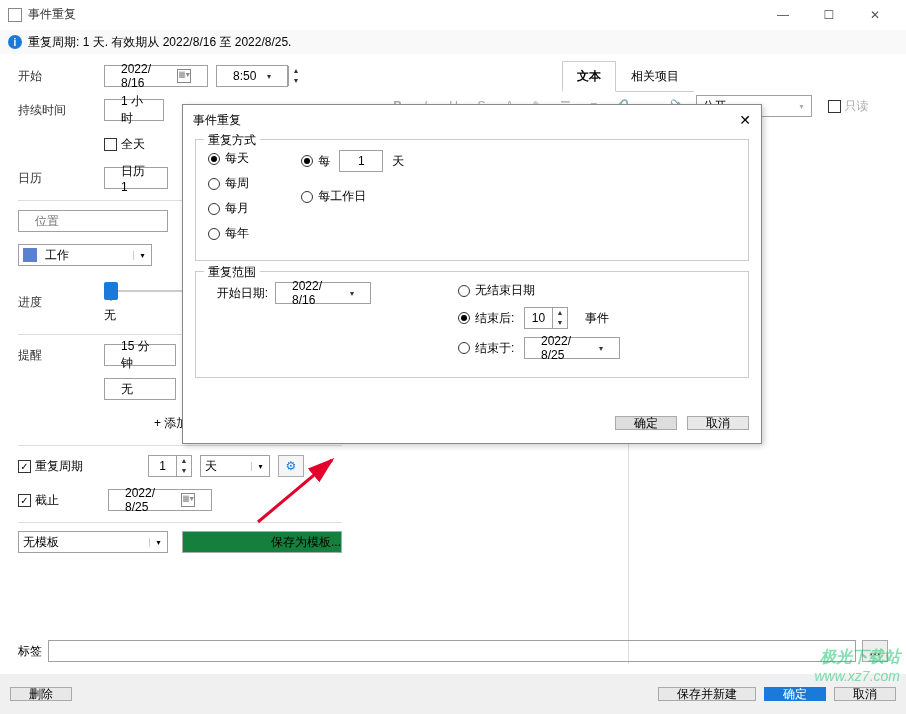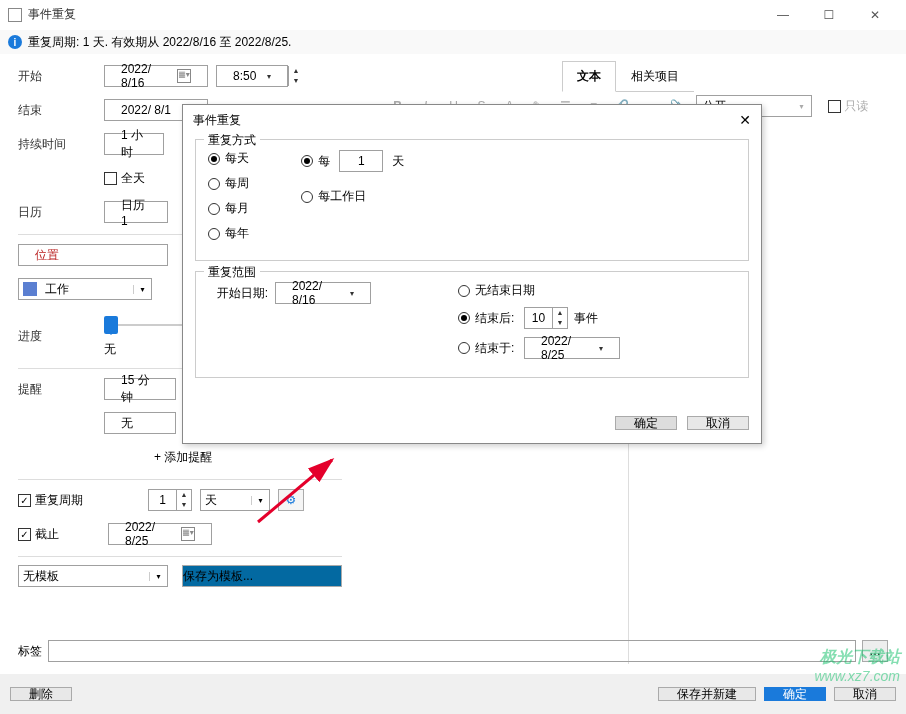--- a/index.html
+++ b/index.html
@@ -88,21 +88,21 @@
 
 .watermark { position: absolute; right: 6px; bottom: 30px; text-align: right; opacity: .5; font-style: italic; }
 .watermark .l1 { color: #0cbf66; font-size: 16px; font-weight: bold; }
 .watermark .l2 { color: #0cbf66; font-size: 14px; }
 .tag-row { position: absolute; left: 18px; bottom: 52px; right: 18px; display: flex; align-items: center; gap: 6px; }
 .tag-input { flex: 1; height: 22px; border: 1px solid #a0a0a0; }
 .ellipsis-btn { width: 26px; height: 22px; border: 1px solid #aaa; background: #eee; display:flex; align-items:center; justify-content:center; }
 
 .template-row { display:flex; gap:14px; margin-top: 6px;}
 .template-combo { width: 150px; }
-.template-btn { flex:1; height:22px; border:1px solid #aaa; background:#0369a1; display:flex; align-items:center; justify-content:flex-start; }
+.template-btn { flex:1; height:22px; border:1px solid #aaa; background:#15803d; display:flex; align-items:center; justify-content:flex-end; }
 
 .editor-area { flex:1; border-left:1px solid #ddd; margin-top:4px; }
 </style>
 </head>
 <body>
 
 <div class="titlebar">
   <span class="app-icon"></span>
   <span class="title">事件重复</span>
   <div class="wincontrols">
@@ -130,26 +130,20 @@
       <div class="input time-input">
         <span>8:50</span>
         <span class="dropdown-arrow">▾</span>
       </div>
       <div class="spinner-btns">
           <span>▲</span>
           <span>▼</span>
         </div>
     </div>
 
-    <div class="row">
-      <span class="label">结束</span>
-      <div class="input date-input">
-        <span>2022/ 8/1</span>
-      </div>
-    </div>
 
     <div class="row">
       <span class="label">持续时间</span>
       <div class="input" style="width:60px">
         <span>1 小时</span>
       </div>
     </div>
 
     <div class="row">
       <span class="label"></span>
@@ -160,21 +154,21 @@
     <div class="row">
       <span class="label">日历</span>
       <div class="input" style="width:64px;justify-content:center">
         <span>日历 1</span>
       </div>
     </div>
 
     <div class="divider"></div>
 
     <div class="row">
-      <div class="input" style="width:150px;color:#b91c1c">
+      <div class="input" style="width:150px;color:#737373">
         <span>位置</span>
       </div>
     </div>
 
     <div class="row">
       <div class="combo" style="width:134px">
         <span class="color-sq"></span>
         <span class="text">工作</span>
         <span class="arrow">▾</span>
       </div>
@@ -380,21 +374,21 @@
           <div class="radio-row">
             <span class="radio checked"></span>
             <span style="width:48px">结束后:</span>
             <div class="num-input">
               <span class="val">10</span>
               <div class="spinner-btns">
                   <span>▲</span>
                   <span>▼</span>
                 </div>
             </div>
-            <span style="margin-left:5px">事件</span>
+            <span style="margin-left:16px">事件</span>
           </div>
           <div class="radio-row">
             <span class="radio"></span>
             <span style="width:48px">结束于:</span>
             <div class="input date-input" style="width:96px">
               <span>2022/ 8/25</span>
               <span class="dropdown-arrow">▾</span>
             </div>
           </div>
         </div>

